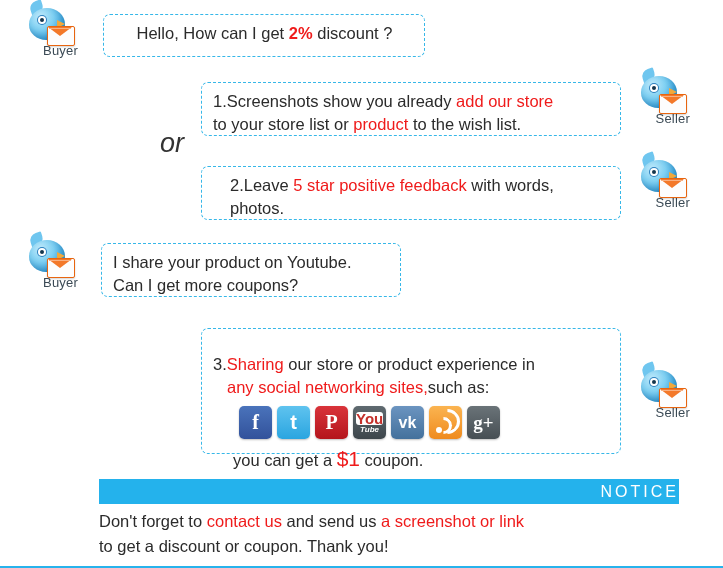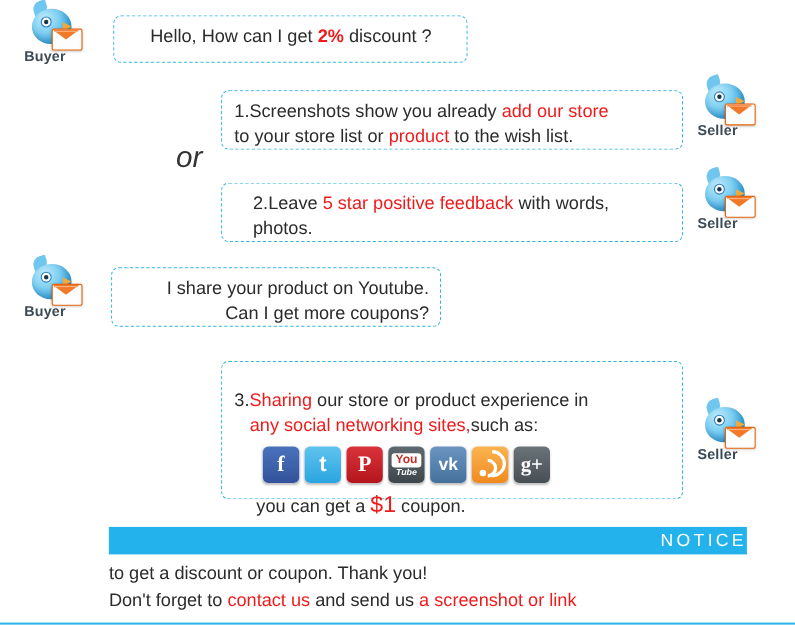--- a/index.html
+++ b/index.html
@@ -18,22 +18,21 @@
     position: absolute;
     left: 0; top: 0;
     width: 723px;
     height: 568px;
   }
 
   
   .avatar {
     position: absolute;
     width: 56px;
-    text-align: left;
-    font-weight: bold;
+    text-align: right;
   }
   .avatar .bird {
     position: relative;
     width: 46px;
     height: 38px;
     margin: 0 auto;
   }
   .avatar .bird .head {
     position: absolute;
     left: 2px; top: 2px;
@@ -150,21 +149,21 @@
     overflow: hidden;
   }
   .si.fb { background: linear-gradient(#4a73bb, #32529b); font-family: "Liberation Serif", serif; }
   .si.tw { background: linear-gradient(#5fc3ef, #2aa5e0); }
   .si.pin { background: linear-gradient(#d9333a, #b4151c); font-family: "Liberation Serif", serif; }
   .si.yt { background: linear-gradient(#5f6a70, #3d464b); font-size: 11px; line-height: 12px; padding-top: 4px; box-sizing: border-box; }
   .si.yt .yt-box {
     background: #fff;
     color: #c4302b;
     border-radius: 3px;
-    font-size: 11px;
+    font-size: 15px;
     line-height: 13px;
     margin: 2px 3px 0;
     font-weight: bold;
   }
   .si.yt .yt-cap { font-size: 8px; line-height: 9px; color: #fff; font-style: italic; }
   .si.vk { background: linear-gradient(#6b94c0, #44719c); font-size: 16px; }
   .si.rss { background: linear-gradient(#fbb450, #ef8b1f); }
   .si.rss .arc {
     position: absolute;
     left: 7px; bottom: 6px;
@@ -289,21 +288,21 @@
     <div class="bird">
       <div class="tuft"></div>
       <div class="head"></div>
       <div class="eye"></div>
       <div class="beak"></div>
       <div class="env"></div>
     </div>
     <div class="role">Buyer</div>
   </div>
 
-  <div class="bubble" style="left:101px; top:243px; width:300px; height:54px;text-align:right;">
+  <div class="bubble" style="left:101px; top:243px; width:300px; height:54px;">
     <div>I share your product on Youtube.</div>
     <div>Can I get more coupons?</div>
   </div>
 
   <div class="bubble" style="left:201px; top:328px; width:420px; height:126px; padding-top:24px;">
     <div style="white-space:nowrap;">
       <span>3.</span><span class="red">Sharing</span><span> our store or product experience in</span>
     </div>
     <div style="margin-left:14px; white-space:nowrap;">
       <span class="red">any social networking sites,</span><span>such as:</span>
@@ -337,20 +336,20 @@
       <div class="head"></div>
       <div class="eye"></div>
       <div class="beak"></div>
       <div class="env"></div>
     </div>
     <div class="role">Seller</div>
   </div>
 
   <div class="notice-bar">NOTICE</div>
   <div class="notice-body">
+    <div style="white-space:nowrap;">
+      <span>Don't forget to </span><span class="red">contact us</span><span> and send us </span><span class="red">a screenshot or link</span>
+    </div>
     <div>to get a discount or coupon. Thank you!</div>
-    <div style="white-space:nowrap;">
-      <span>Don't forget to </span><span class="red">contact us</span><span> and send us </span><span class="red">a screenshot or link</span>
-    </div>
   </div>
 
   <div class="bottom-rule"></div>
 </div>
 
 </body></html>

